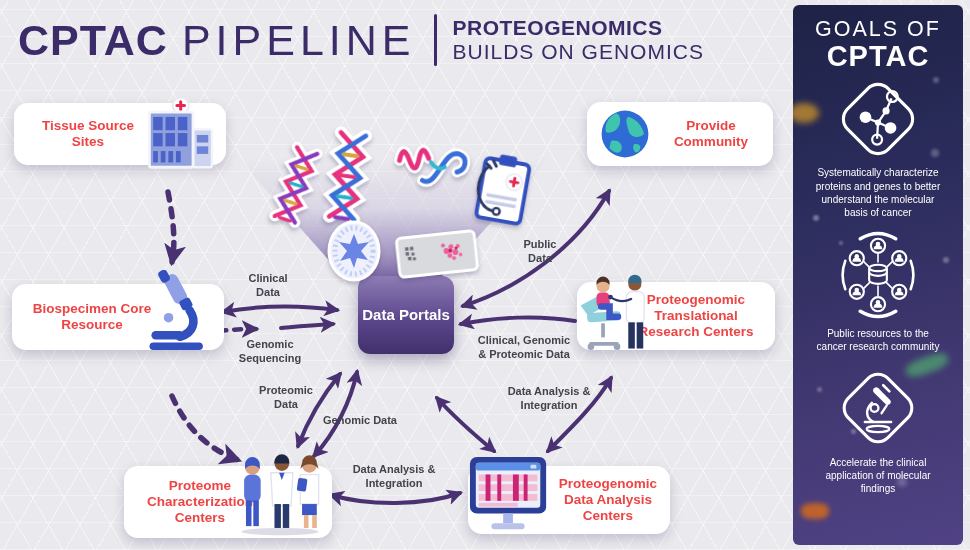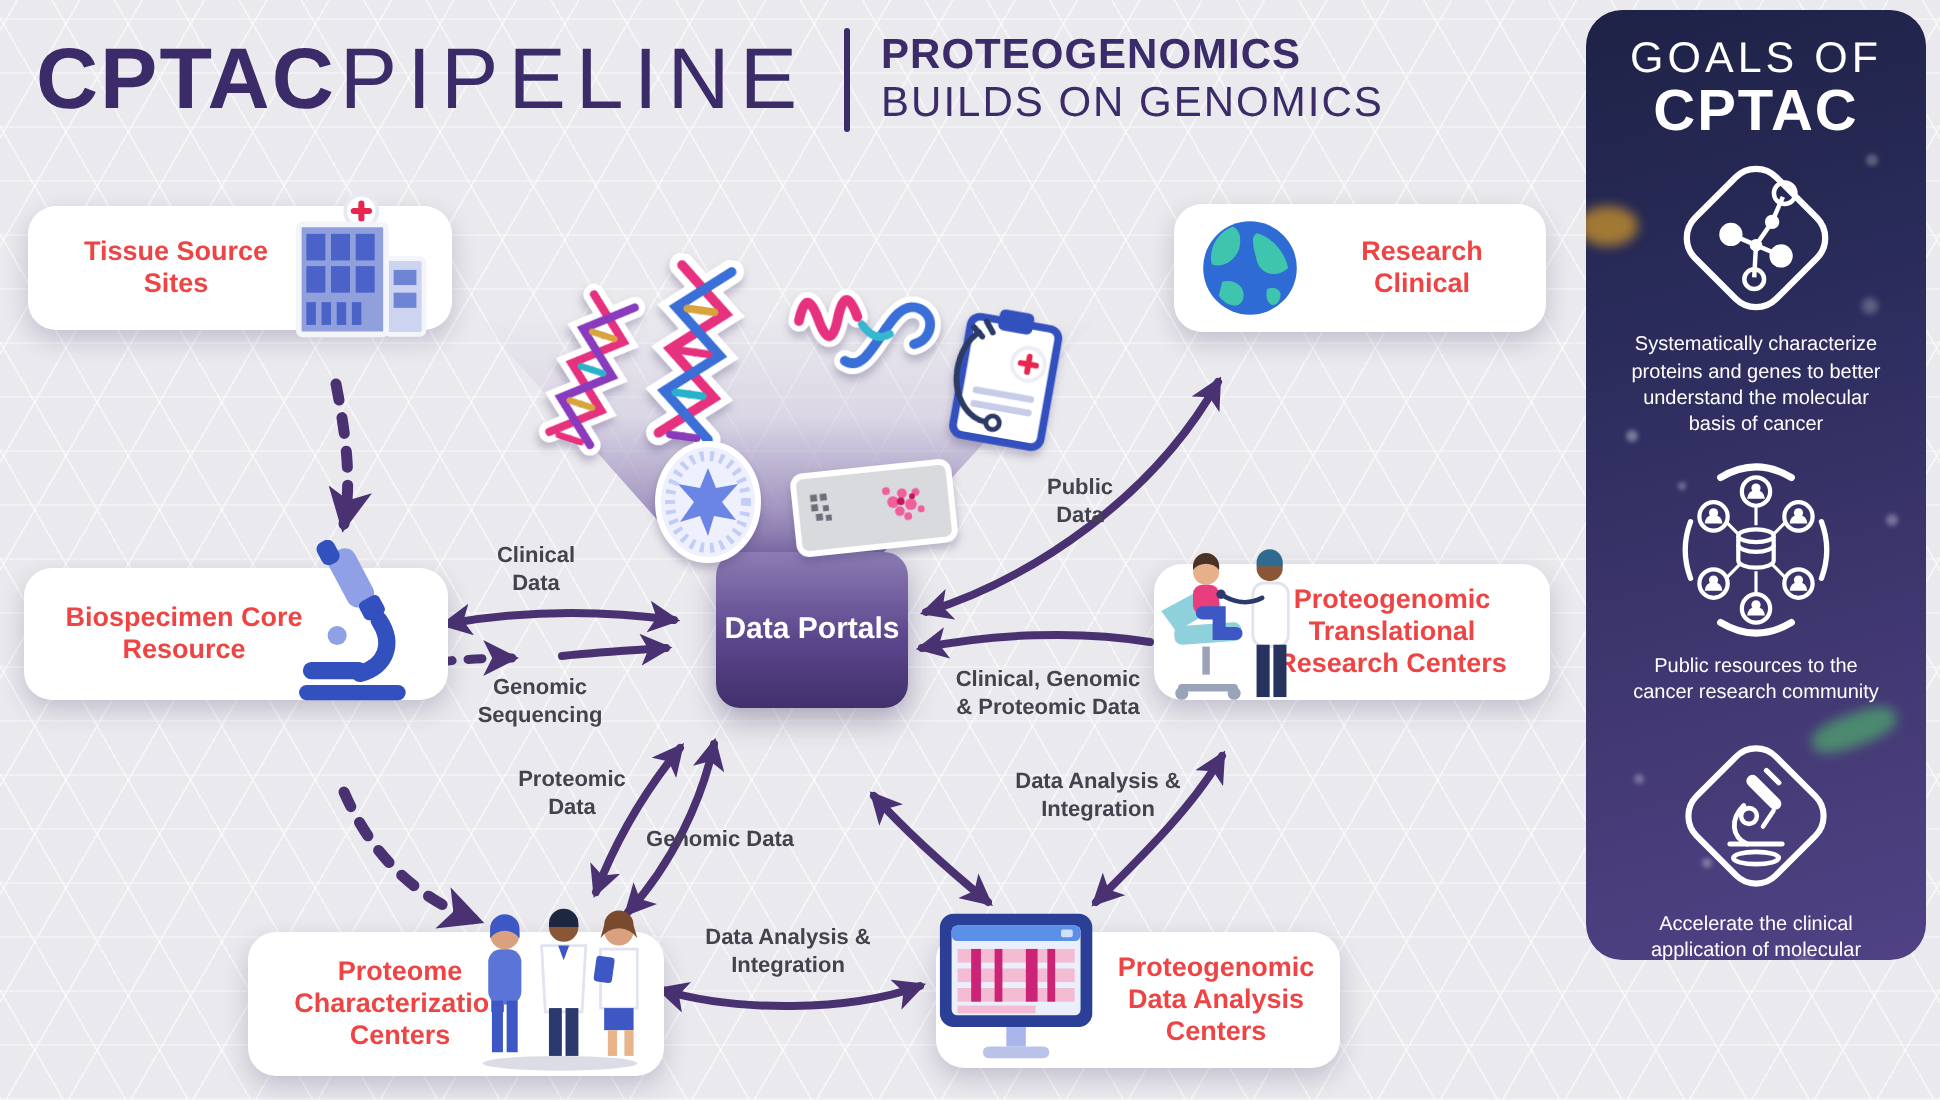--- a/index.html
+++ b/index.html
@@ -9,21 +9,21 @@
     background-color:#eae9ed;
     background-image:
       repeating-linear-gradient(60deg, rgba(255,255,255,.5) 0 1px, transparent 1px 27px),
       repeating-linear-gradient(-60deg, rgba(255,255,255,.5) 0 1px, transparent 1px 27px),
       repeating-linear-gradient(0deg, rgba(255,255,255,.35) 0 1px, transparent 1px 27px);
   }
   
   .hdr{position:absolute;left:18px;top:14px;display:flex;align-items:center;}
   .hdr-main{color:#3b2b69;font-size:43px;line-height:1;display:flex;align-items:baseline;}
   .hdr-bold{font-weight:800;letter-spacing:1px;}
-  .hdr-light{font-weight:300;letter-spacing:5px;margin-left:2px;}
+  .hdr-light{font-weight:300;letter-spacing:5px;margin-left:14px;}
   .hdr-divider{width:3px;height:52px;background:#3b2b69;margin:0 16px 0 18px;border-radius:2px;}
   .hdr-sub{color:#3b2b69;font-size:21px;line-height:1.12;}
   .hdr-sub .b{font-weight:800;letter-spacing:.5px;}
   .hdr-sub .l{font-weight:300;letter-spacing:1px;}
   
   .node{position:absolute;background:#fff;border-radius:14px;
     box-shadow:0 5px 12px rgba(55,45,95,.22);z-index:5;display:flex;align-items:center;}
   .node-label{font-weight:700;color:#ef4444;font-size:13.5px;line-height:1.18;text-align:center;}
   .node-icon{position:absolute;}
   
@@ -33,21 +33,21 @@
   .funnel-box{position:absolute;left:345px;top:276px;width:96px;height:78px;border-radius:12px;z-index:2;
     background:linear-gradient(180deg,#8d7cb4 0%,#5c478d 55%,#41306c 100%);
     box-shadow:0 6px 14px rgba(55,45,95,.35);
     display:flex;align-items:center;justify-content:center;text-align:center;
     color:#fff;font-weight:700;font-size:15px;line-height:1.35;margin-left:13px;}
   .sticker{position:absolute;z-index:3;filter:drop-shadow(0 3px 2px rgba(70,60,110,.3));}
   
   #arrows{position:absolute;left:0;top:0;z-index:4;pointer-events:none;}
   .flow-label{position:absolute;z-index:4;font-size:11px;color:#43434d;text-align:center;line-height:1.3;font-weight:700;}
   
-  .sidebar{position:absolute;left:793px;top:5px;width:170px;height:475px;border-radius:18px;overflow:hidden;z-index:6;
+  .sidebar{position:absolute;left:793px;top:5px;width:170px;height:540px;border-radius:6px;overflow:hidden;z-index:6;
     background:linear-gradient(165deg,#1e2246 0%,#2b2c5c 34%,#433973 72%,#504285 100%);
     color:#fff;}
   .sb-inner{position:relative;z-index:2;display:flex;flex-direction:column;align-items:center;padding-top:13px;}
   .sb-title-light{font-weight:300;font-size:21.5px;letter-spacing:2px;line-height:1.05;}
   .sb-title-bold{font-weight:800;font-size:29px;letter-spacing:1px;line-height:1.1;}
   .goal-text{font-size:10px;line-height:1.32;text-align:center;width:132px;}
   .blob{position:absolute;border-radius:50%;z-index:1;}
   .dot{position:absolute;border-radius:50%;background:#fff;z-index:1;}
 </style>
 </head>
@@ -253,21 +253,21 @@
   </div>
 
   <div class="node" style="left:587px;top:102px;width:186px;height:64px">
     <svg class="node-icon" style="left:12px;top:6px" width="52" height="52" viewBox="0 0 60 60">
       <circle cx="30" cy="30" r="27" fill="#2e6bd4"></circle>
       <path d="M20,6 C10,10 6,20 8,28 C14,30 22,26 24,18 C25,12 24,8 20,6 z" fill="#3fc4ae"></path>
       <path d="M34,10 C42,12 50,20 52,30 C46,36 36,34 34,26 C32,18 30,12 34,10 z" fill="#3fc4ae"></path>
       <path d="M14,38 C20,36 28,40 26,48 C24,54 16,52 12,46 z" fill="#3fc4ae"></path>
       <path d="M40,42 C46,40 50,44 46,50 C42,54 38,48 40,42 z" fill="#3fc4ae"></path>
     </svg>
-    <div class="node-label" style="width:104px;margin-left:72px">Research Clinical</div>
+    <div class="node-label" style="width:104px;margin-left:72px">Provide Community</div>
   </div>
 
   <div class="node" style="left:577px;top:282px;width:198px;height:68px">
     <svg class="node-icon" style="left:-2px;top:-14px" width="86" height="90" viewBox="0 0 92 92">
       <path d="M6,38 L32,24 L38,35 L14,49 z" fill="#8fd0dd"></path>
       <rect x="13" y="45" width="36" height="10" rx="4" fill="#8fd0dd" transform="rotate(-4 31 50)"></rect>
       <path d="M30,57 v15" stroke="#9aa3b8" stroke-width="4"></path>
       <path d="M17,79 h28" stroke="#9aa3b8" stroke-width="4" stroke-linecap="round"></path>
       <circle cx="17" cy="82" r="3.5" fill="#9aa3b8"></circle>
         <circle cx="45" cy="82" r="3.5" fill="#9aa3b8"></circle>

